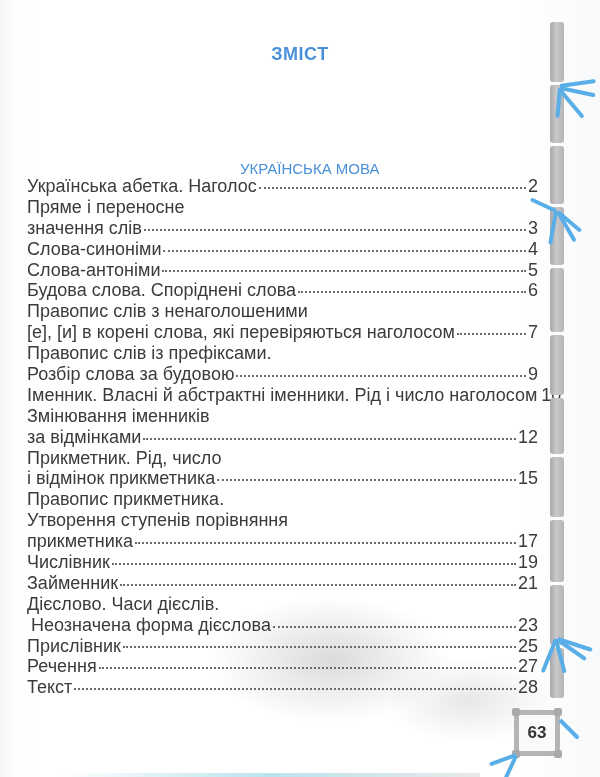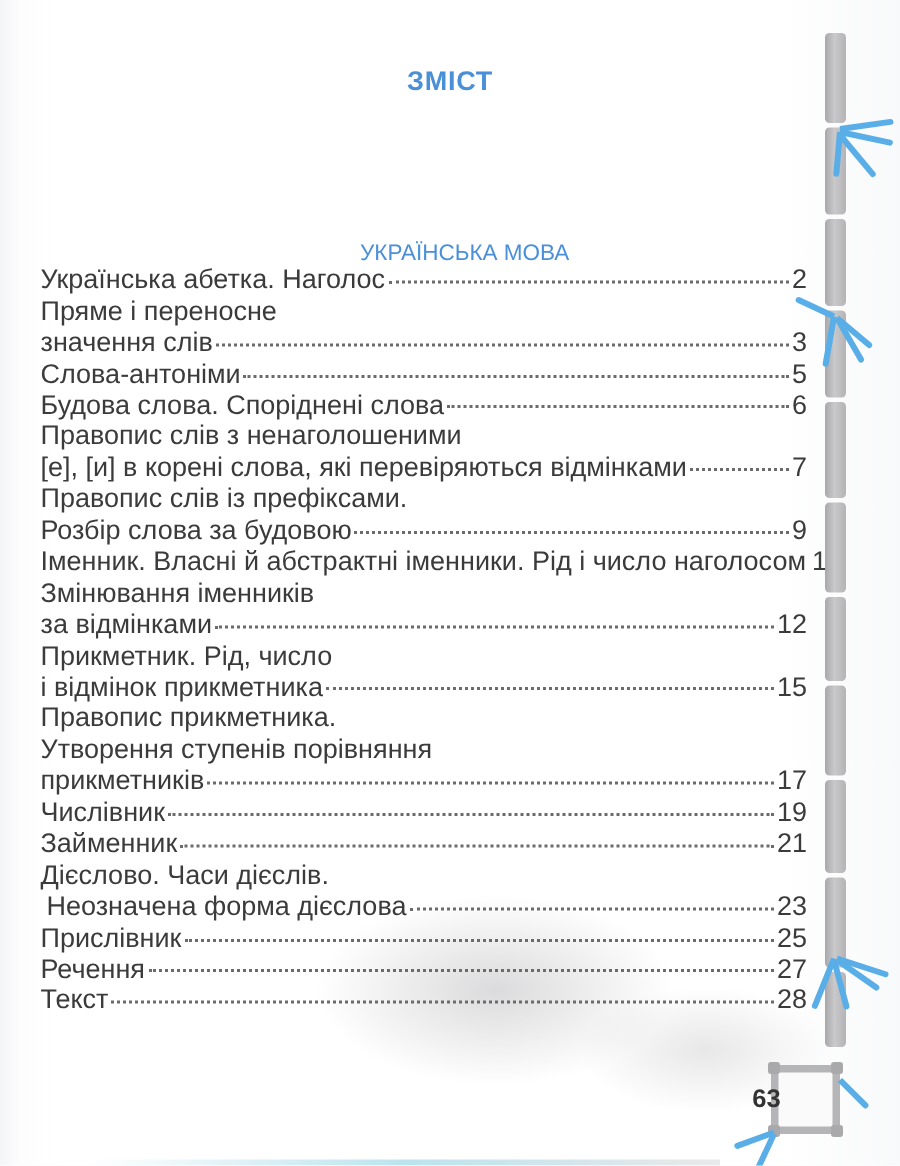--- a/index.html
+++ b/index.html
@@ -57,21 +57,21 @@
   .leaf {
     position: absolute; width: 36px; height: 4px; background: #5aaee8;
     border-radius: 0 4px 4px 0; transform-origin: 0 50%;
   }
   .frame {
     position: absolute; left: 514px; top: 710px; width: 46px; height: 46px;
     border: 5px solid #b5b5b7; border-radius: 2px; box-sizing: border-box;
     background: #fafafa;
   }
   .frame-num {
-    position: absolute; left: 488px; top: 710px; width: 46px; height: 46px;
+    position: absolute; left: 514px; top: 710px; width: 46px; height: 46px;
     line-height: 46px; text-align: center;
     font-family: "Liberation Sans", sans-serif; font-size: 17px; font-weight: bold; color: #333;
   }
   .frame-knob { position: absolute; width: 8px; height: 8px; background: #a9a9ab; border-radius: 2px; }
   .bottom-stripe {
     position: absolute; left: 60px; top: 773px; width: 420px; height: 4px;
     background: linear-gradient(90deg, rgba(120,200,220,0), rgba(120,200,220,0.5), rgba(200,200,200,0.4));
   }
 </style>
 </head>
@@ -90,34 +90,39 @@
       </div>
     <div class="row">
         <span class="label">Пряме і переносне</span>
       </div>
     <div class="row">
         <span class="label">значення слів</span>
         <span class="dots"></span>
         <span class="page-num">3</span>
       </div>
     <div class="row">
+        <span class="label">Слова-синоніми</span>
+        <span class="dots"></span>
+        <span class="page-num">4</span>
+      </div>
+    <div class="row">
         <span class="label">Слова-антоніми</span>
         <span class="dots"></span>
         <span class="page-num">5</span>
       </div>
     <div class="row">
         <span class="label">Будова слова. Споріднені слова</span>
         <span class="dots"></span>
         <span class="page-num">6</span>
       </div>
     <div class="row">
         <span class="label">Правопис слів з ненаголошеними</span>
       </div>
     <div class="row">
-        <span class="label">[е], [и] в корені слова, які перевіряються відмінками</span>
+        <span class="label">[е], [и] в корені слова, які перевіряються наголосом</span>
         <span class="dots"></span>
         <span class="page-num">7</span>
       </div>
     <div class="row">
         <span class="label">Правопис слів із префіксами.</span>
       </div>
     <div class="row">
         <span class="label">Розбір слова за будовою</span>
         <span class="dots"></span>
         <span class="page-num">9</span>
@@ -143,21 +148,21 @@
         <span class="dots"></span>
         <span class="page-num">15</span>
       </div>
     <div class="row">
         <span class="label">Правопис прикметника.</span>
       </div>
     <div class="row">
         <span class="label">Утворення ступенів порівняння</span>
       </div>
     <div class="row">
-        <span class="label">прикметників</span>
+        <span class="label">прикметника</span>
         <span class="dots"></span>
         <span class="page-num">17</span>
       </div>
     <div class="row">
         <span class="label">Числівник</span>
         <span class="dots"></span>
         <span class="page-num">19</span>
       </div>
     <div class="row">
         <span class="label">Займенник</span>

